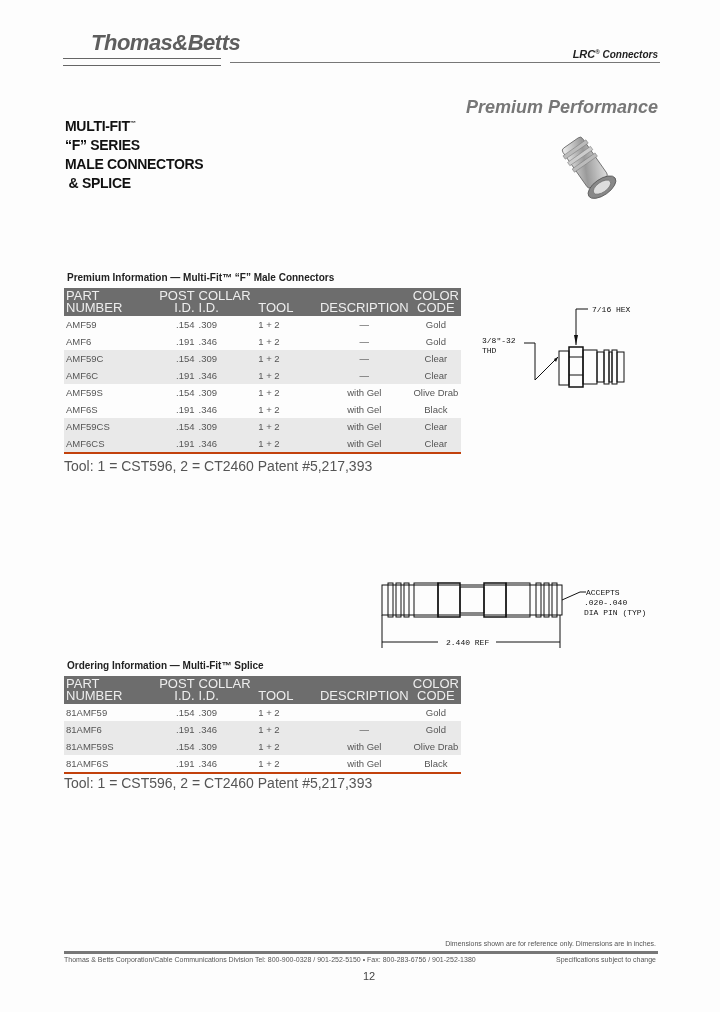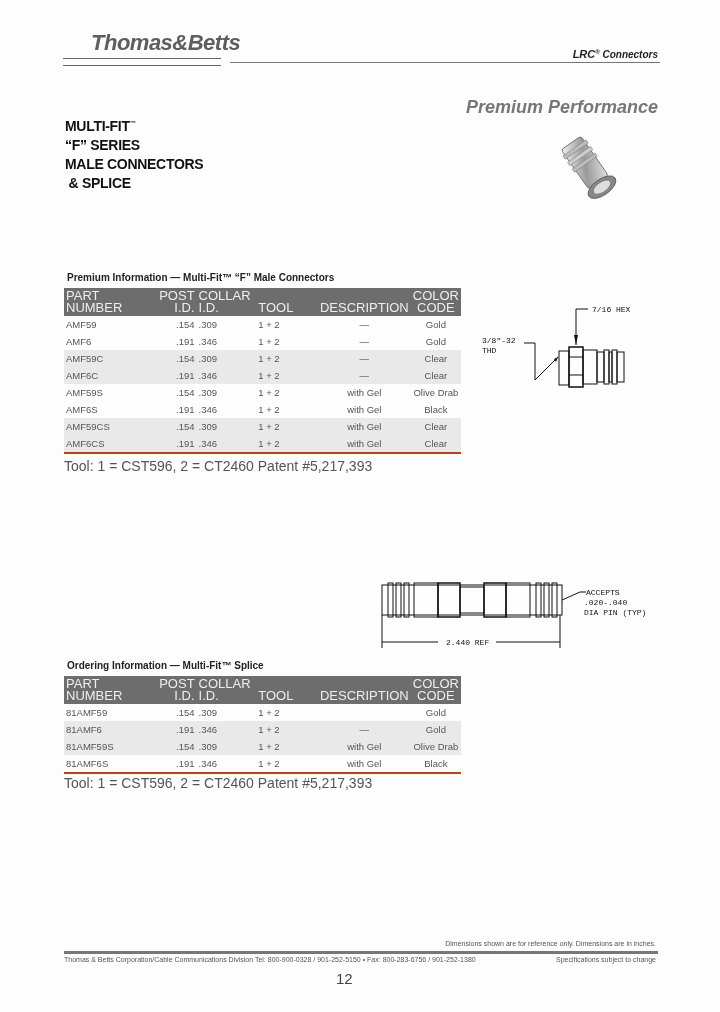--- a/index.html
+++ b/index.html
@@ -28,21 +28,21 @@
   table.grid .c4{text-align:center;width:82px;}
   table.grid .c5{text-align:center;}
   table.grid tbody tr:last-child td{border-bottom:2px solid #c2410c;}
   .note{left:64px;font-size:14px;color:#555;}
   .drawing{position:absolute;}
   .drawing text{font-family:"Liberation Mono",monospace;font-size:8px;fill:#111;}
   .ref-note{right:64px;top:940px;font-size:7px;color:#555;}
   .foot-rule{left:64px;top:951px;width:594px;height:3px;background:#777;}
   .foot-left{left:64px;top:956px;font-size:7px;color:#555;}
   .foot-right{right:64px;top:956px;font-size:7px;color:#555;}
-  .page-num{left:336px;top:970px;font-size:15px;color:#444;}
+  .page-num{left:363px;top:970px;font-size:11px;color:#444;}
 </style>
 </head>
 <body>
 
 <div class="abs logo">Thomas&amp;Betts</div>
 <div class="abs logo-rule" style="top:58px"></div>
 <div class="abs logo-rule" style="top:65px"></div>
 <div class="abs top-rule"></div>
 <div class="abs lrc">
   <span class="big">LRC</span><span class="sup">®</span>

